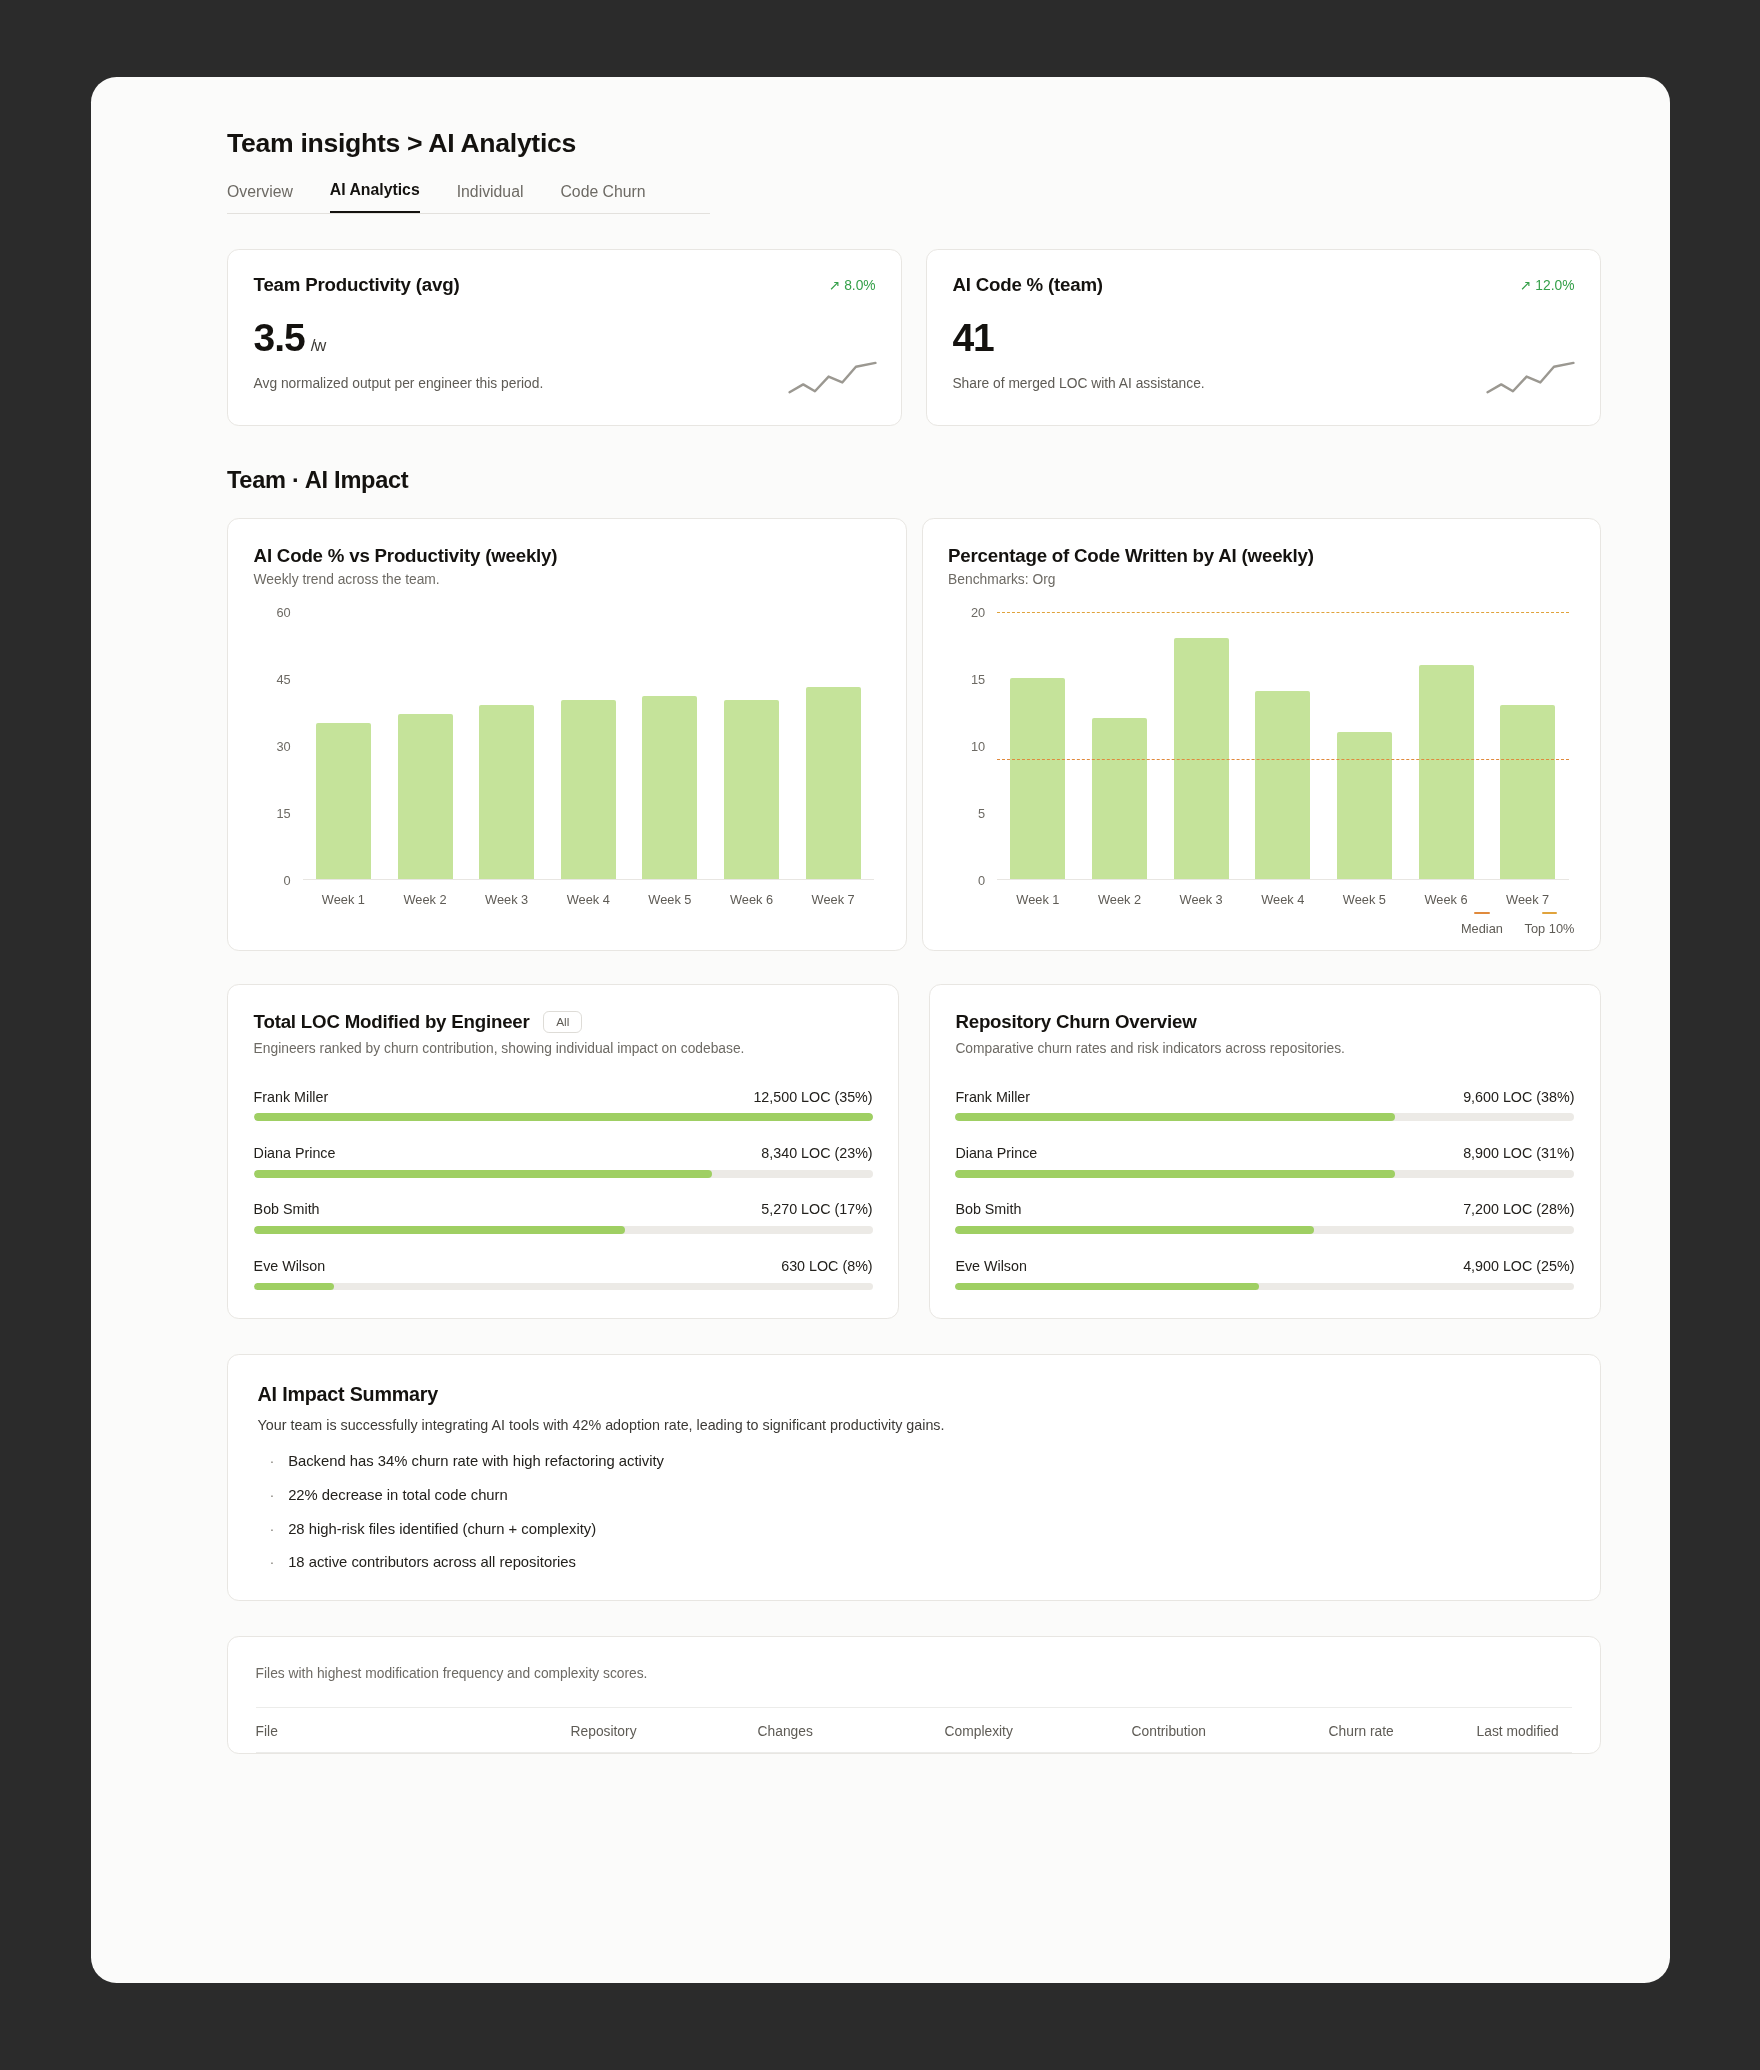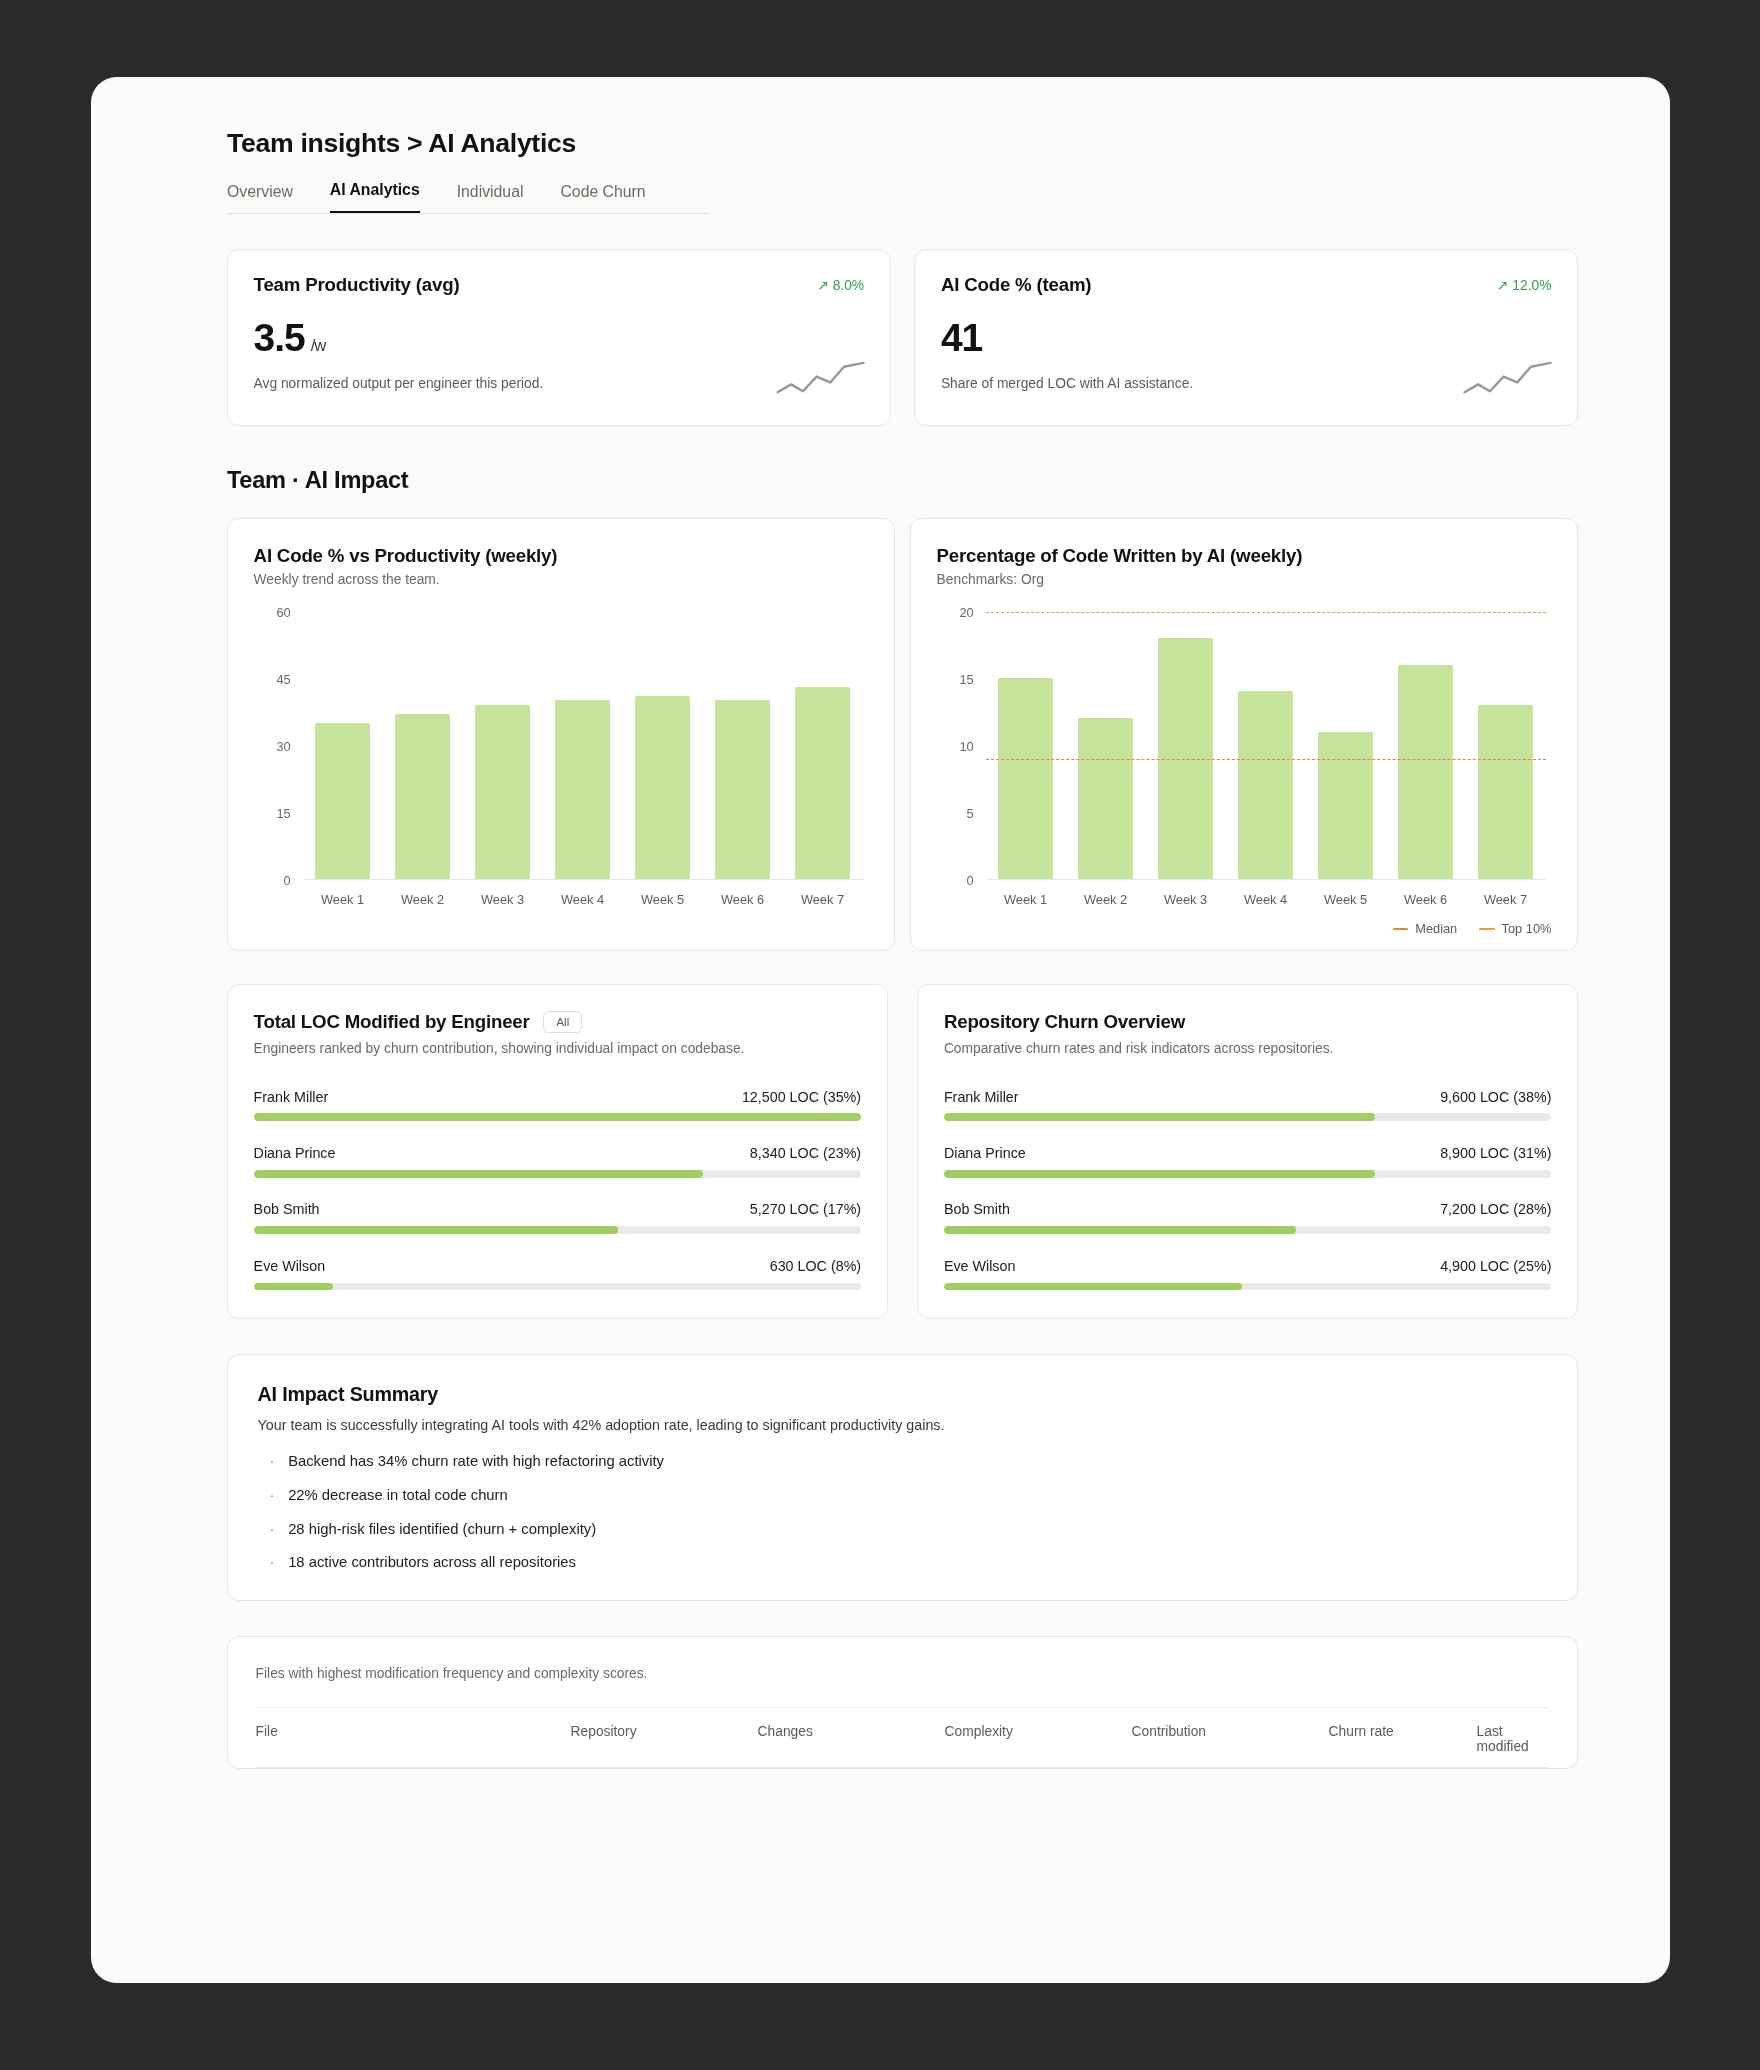--- a/index.html
+++ b/index.html
@@ -15,21 +15,21 @@
     width: 1579px; height: 1906px;
     background: #fbfbfa;
     border-radius: 25.6px;
     overflow: hidden;
   }
   .inner {
     position: absolute; inset: 0;
     padding: 51px 0 0 0;
     overflow: hidden;
   }
-  .pad { padding-left: 136px; padding-right: 92px; }
+  .pad { padding-left: 136px; padding-right: 69px; }
 
   
   .page-title {
     font-size: 26.6px; font-weight: bold; color: #14120f;
     letter-spacing: -0.3px;
     margin-bottom: 21.7px;
   }
   .tabs {
     display: flex; gap: 0px; align-items: flex-end;
     border-bottom: 1px solid #e3e1dd;
@@ -89,21 +89,21 @@
   }
   .bar-col { flex: 1; display: flex; flex-direction: column; justify-content: flex-end; align-items: center; height: 100%; }
   .bar { width: 55px; background: #c5e39a; border-radius: 2px 2px 0 0; }
   .x-labels {
     position: absolute; left: 49px; right: 5.9px; bottom: 9.9px;
     display: flex; justify-content: space-between;
   }
   .x-label { flex: 1; text-align: center; font-size: 12.8px; color: #5e5b55; }
   .bench-line { position: absolute; left: 49px; right: 5.9px; border-top: 1.5px dashed #e0a33c; }
   .legend { position: absolute; right: 25.6px; bottom: 13.8px; display: flex; gap: 21.7px; align-items: center; }
-  .legend-item { display: flex; align-items: center; gap: 6.9px; font-size: 12.8px; color: #5e5b55; }
+  .legend-item { display: flex; align-items: center; gap: 6.9px; font-size: 12.8px; color: #5e5b55; flex-direction: column; }
   .swatch { width: 15.8px; height: 2.5px; border-radius: 2px; display: inline-block; }
 
   
   .loc-row { display: flex; gap: 29.6px; margin-top: 33px; }
   .loc-card { flex: 1; padding: 25.6px 25.6px 27.6px 25.6px; }
   .loc-head { display: flex; align-items: center; gap: 13.8px; }
   .loc-title { font-size: 18.7px; font-weight: bold; color: #14120f; letter-spacing: -0.2px; }
   .chip {
     font-size: 11.8px; color: #5e5b55; border: 1px solid #dedcd7;
     border-radius: 5.9px; padding: 3px 11.8px; background: #fff;

